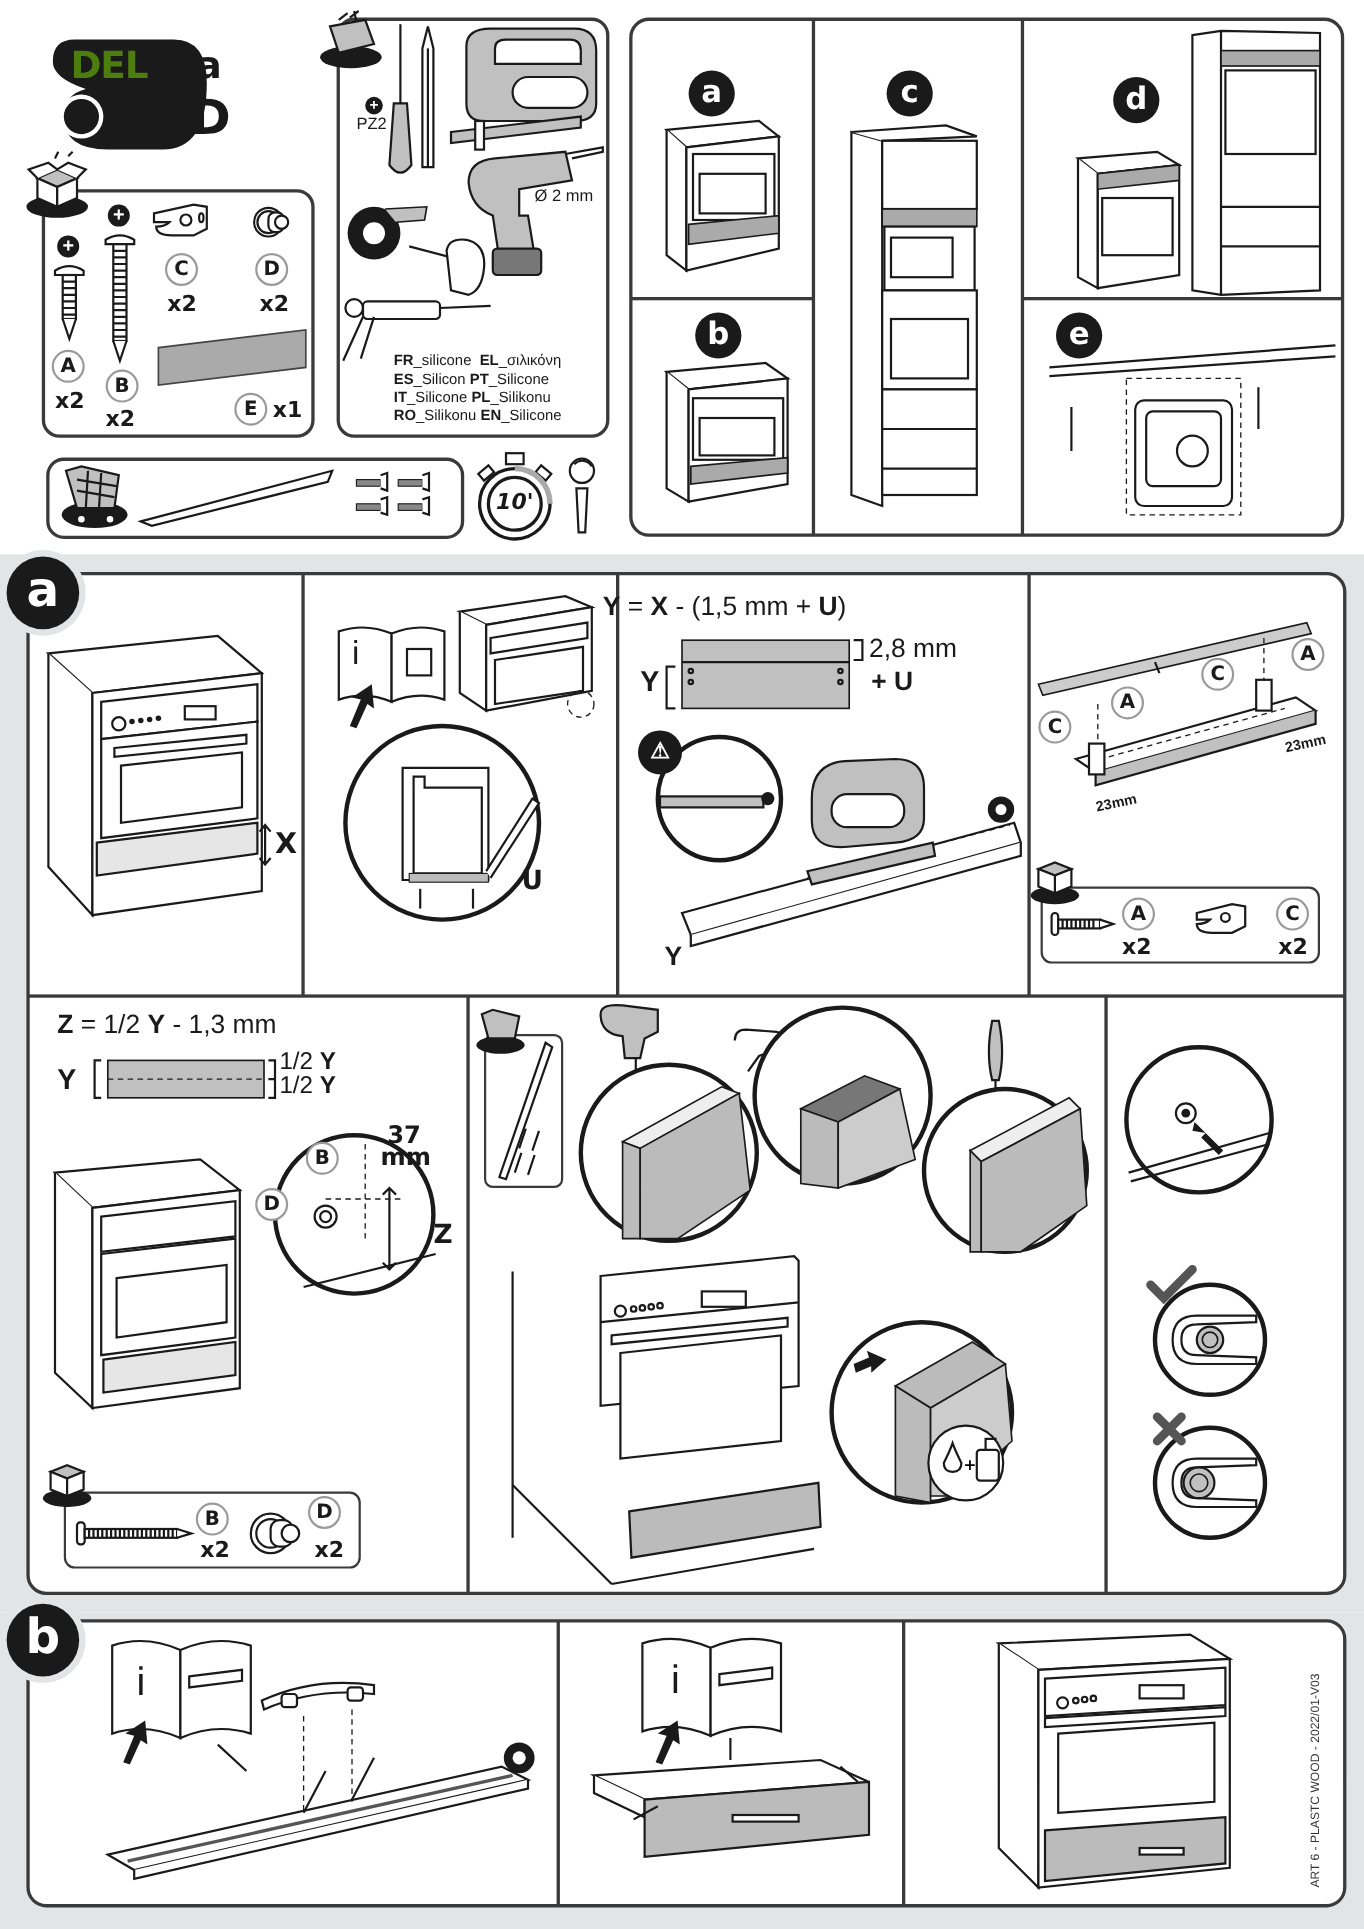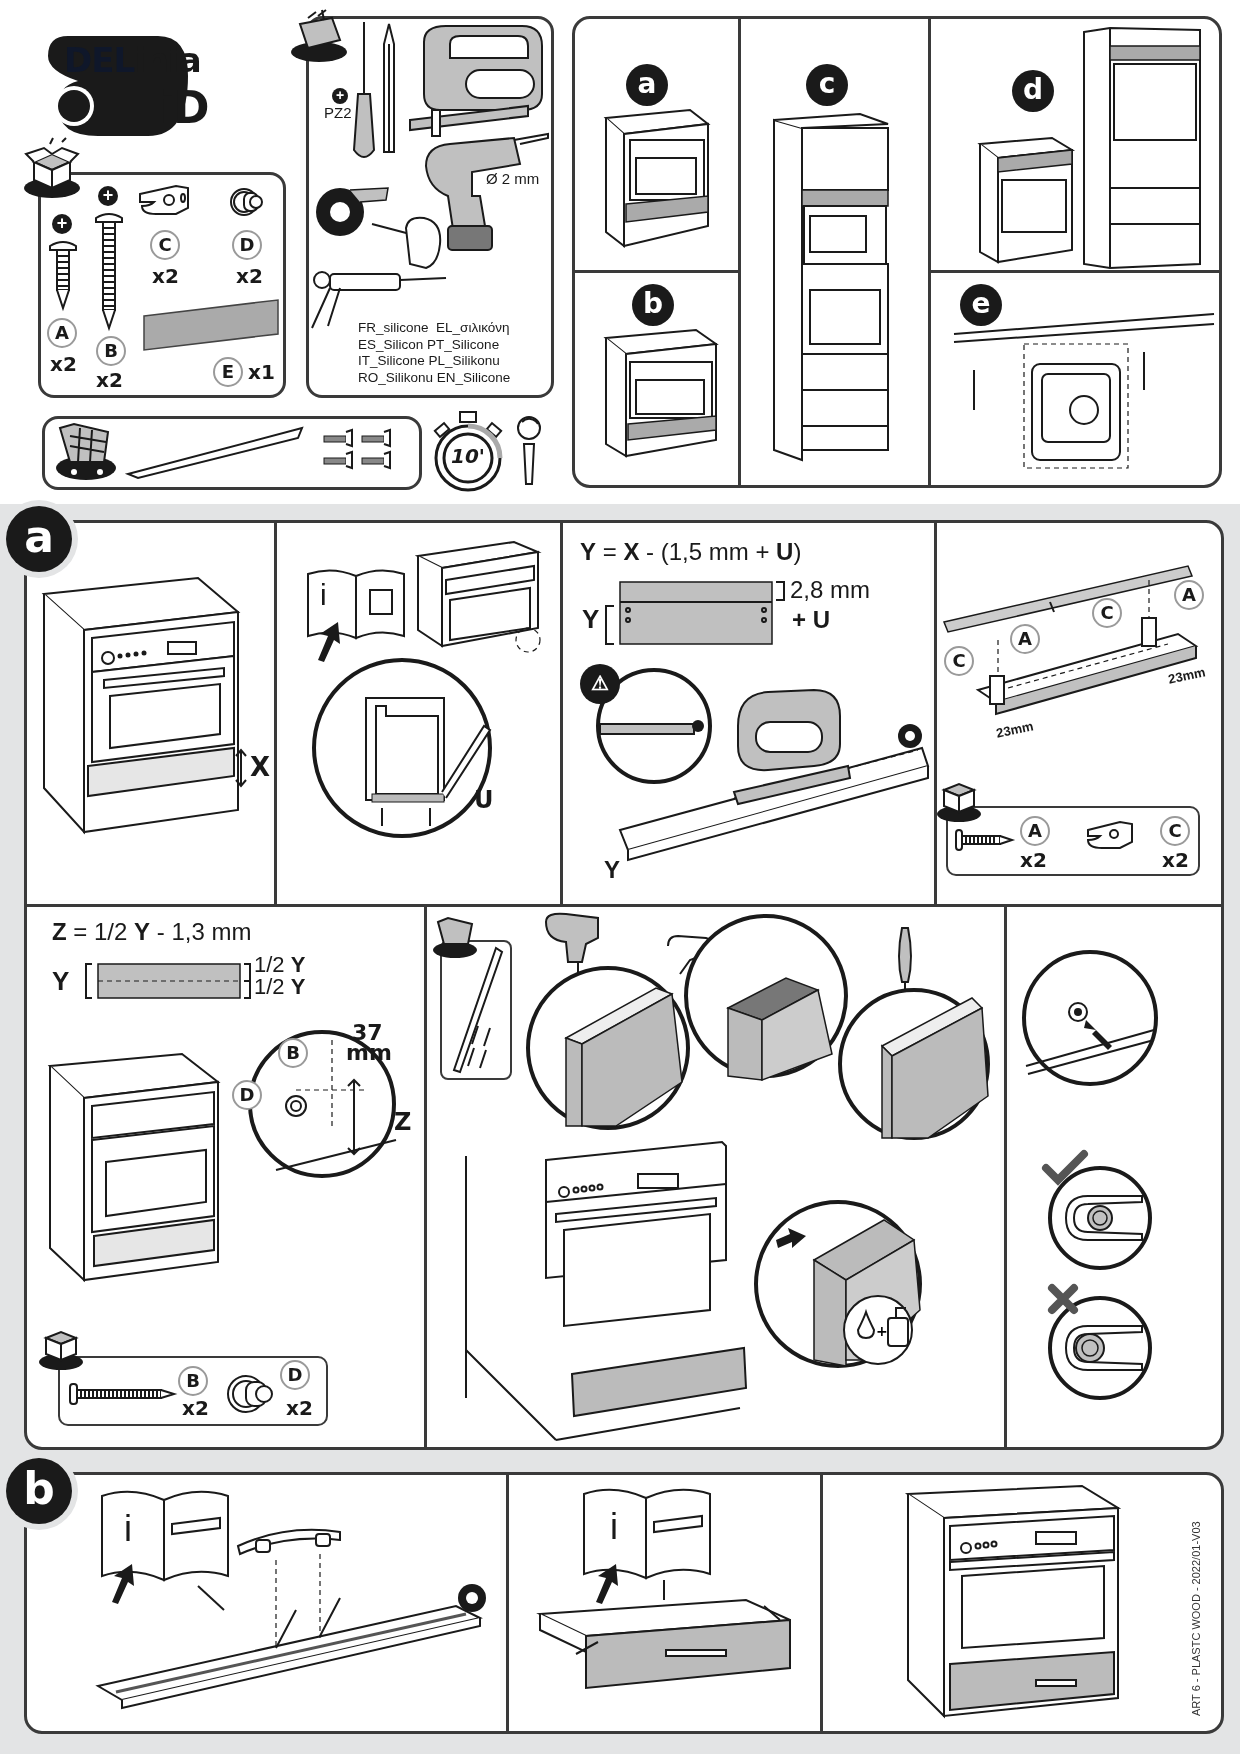--- a/index.html
+++ b/index.html
@@ -21,21 +21,21 @@
   }
   .part-circle {
     position: absolute; width: 30px; height: 30px; border-radius: 50%;
     border: 2px solid #9a9a9a; background: #fff; font-family: "DejaVu Sans", sans-serif;
     font-weight: bold; font-size: 18px; line-height: 26px; text-align: center; color: #1a1a1a;
   }
   .qty { position: absolute; font-family: "DejaVu Sans", sans-serif; font-weight: bold; font-size: 20px; color: #1a1a1a; }
   .formula { position: absolute; font-size: 24px; color: #1a1a1a; white-space: nowrap; }
   .formula b { font-weight: bold; }
   .lang-line { font-size: 13.5px; line-height: 16.5px; white-space: nowrap; }
-  .lang-line b { font-weight: normal; }
+  .lang-line b { font-weight: bold; }
   .gray-band { position: absolute; background: #e3e4e5; }
   .divider-v { position: absolute; width: 3px; background: #3a3a3a; }
   .divider-h { position: absolute; height: 3px; background: #3a3a3a; }
   svg { position: absolute; overflow: visible; }
   .ln { stroke: #1a1a1a; stroke-width: 2; fill: none; }
   .lnf { stroke: #1a1a1a; stroke-width: 2; fill: #fff; }
   .lng { stroke: #1a1a1a; stroke-width: 2; fill: #c0c0c0; }
   .dash { stroke: #1a1a1a; stroke-width: 1.2; fill: none; stroke-dasharray: 5 4; }
   .vert-text {
     position: absolute; font-size: 11px; color: #333; white-space: nowrap;
@@ -45,21 +45,21 @@
 </head>
 <body>
 
 <div class="abs" style="left:38px;top:26px;width:200px;height:120px;">
   <svg width="200" height="120">
     <path d="M30 10 H 120 Q 150 10 150 50 Q 150 110 110 110 H 60 Q 20 110 20 80 Q 20 60 40 55 Q 10 45 10 30 Q 10 10 30 10 Z" fill="#1a1a1a"></path>
     <circle cx="36" cy="80" r="20" fill="#fff"></circle>
     <circle cx="36" cy="80" r="16" fill="#1a1a1a"></circle>
   </svg>
   <div class="abs" style="left:26px;top:14px;font-family:'DejaVu Sans',sans-serif;font-weight:bold;font-size:34px;letter-spacing:-1px;">
-    <span style="color:#0f172a;text-align:right;">DEL</span><span style="color:#1a1a1a;">inia</span>
+    <span style="color:#4d7c0f;text-align:right;">DEL</span><span style="color:#1a1a1a;">inia</span>
   </div>
   <div class="abs" style="left:122px;top:56px;font-family:'DejaVu Sans',sans-serif;font-weight:bold;font-size:44px;color:#1a1a1a;letter-spacing:-2px;">iD</div>
 </div>
 
 <div class="panel rounded" style="left:38px;top:172px;width:248px;height:226px;border-width:3px;"></div>
 <svg style="left:22px;top:140px;" width="60" height="62">
   <ellipse cx="30" cy="48" rx="28" ry="10" fill="#1a1a1a"></ellipse>
   <path d="M12 22 L30 14 L48 22 L30 30 Z" class="lng"></path>
   <path d="M12 22 L12 40 L30 48 L30 30 Z" class="lnf"></path>
   <path d="M48 22 L48 40 L30 48 L30 30 Z" class="lnf"></path>
@@ -328,21 +328,21 @@
   <circle cx="90" cy="90" r="88" fill="#fff" stroke="#1a1a1a" stroke-width="4"></circle>
   <path d="M54 40 L132 40 L132 142 L54 142 Z" class="lnf"></path>
   <path d="M64 48 L64 136 L126 136 L126 58 L74 58 L74 48 Z" class="lnf"></path>
   <rect x="60" y="136" width="72" height="8" fill="#bbb" stroke="#1a1a1a"></rect>
   <path d="M134 140 L178 72 L172 68 L130 134" class="lnf"></path>
   <line x1="70" y1="150" x2="70" y2="168" class="ln" stroke-width="4"></line>
   <line x1="118" y1="150" x2="118" y2="168" class="ln" stroke-width="4"></line>
 </svg>
 <div class="abs" style="left:474px;top:786px;font-size:24px;font-weight:bold;font-family:'DejaVu Sans',sans-serif;">U</div>
 
-<div class="formula" style="left:580px;top:538px;">
+<div class="formula" style="left:548px;top:538px;">
   <b>Y</b><span> = </span><b>X</b><span> - (1,5 mm + </span><b>U</b><span>)</span>
 </div>
 <svg style="left:596px;top:578px;" width="200" height="70">
   <rect x="24" y="4" width="152" height="62" fill="#c0c0c0" stroke="#1a1a1a" stroke-width="1.5"></rect>
   <line x1="24" y1="24" x2="176" y2="24" class="ln" stroke-width="1.5"></line>
   <path d="M18 28 L10 28 L10 66 L18 66" class="ln" stroke-width="1.5"></path>
   <path d="M180 4 L188 4 L188 22 L180 22" class="ln" stroke-width="1.5"></path>
   <circle cx="32" cy="32" r="2" class="ln" stroke-width="1"></circle>
     <circle cx="32" cy="42" r="2" class="ln" stroke-width="1"></circle>
   <circle cx="168" cy="32" r="2" class="ln" stroke-width="1"></circle>

